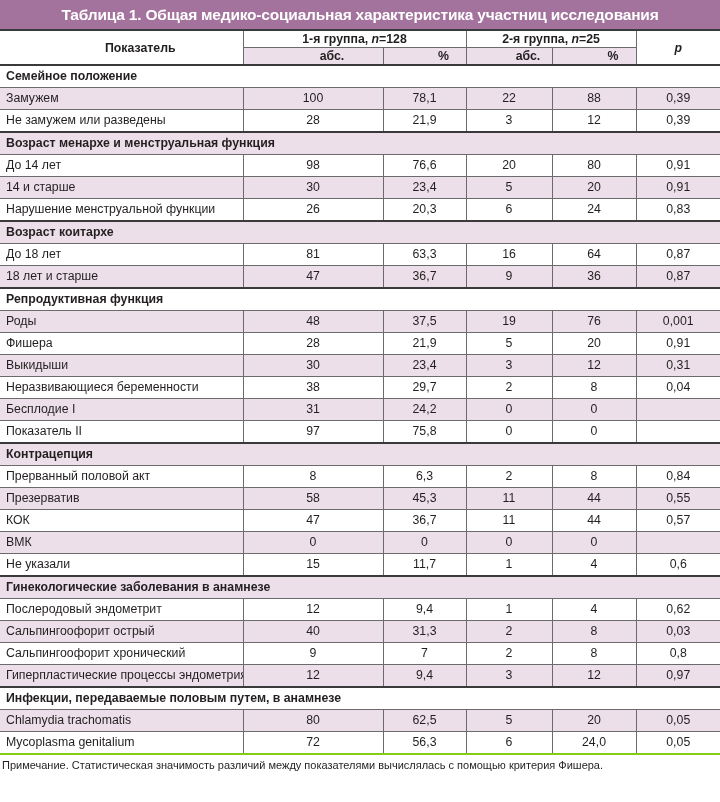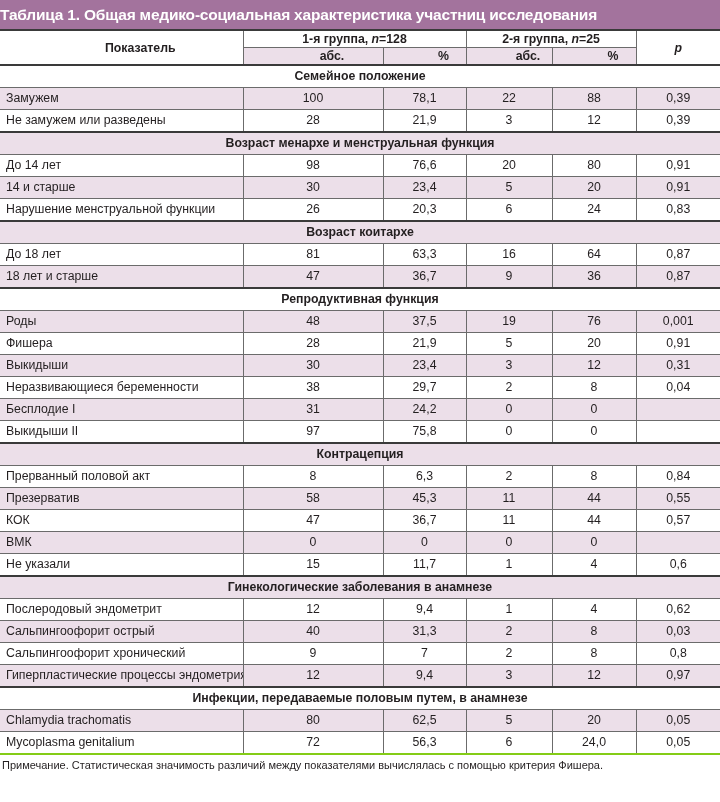--- a/index.html
+++ b/index.html
@@ -1,35 +1,35 @@
 <!DOCTYPE html>
 <html><head>
 <meta charset="utf-8">
 <style>
   html, body { margin: 0; padding: 0; background: #ffffff; }
   body { width: 720px; height: 802px; overflow: hidden; font-family: "Liberation Sans", sans-serif; color: #231f20; }
   .title {
     height: 29px; background: #a3739d; color: #ffffff; font-weight: bold;
-    font-size: 15.5px; line-height: 29px; letter-spacing: -0.2px;
+    font-size: 15.5px; line-height: 29px; text-align: center; letter-spacing: -0.2px;
     border-bottom: 2px solid #3a3a3a; box-sizing: content-box;
   }
   table { border-collapse: collapse; width: 720px; table-layout: fixed; }
   td, th { font-size: 12.3px; padding: 0 6px; height: 21px; line-height: 21px; white-space: nowrap; overflow: hidden; }
   th { font-weight: bold; }
   .hdr th { background: #ffffff; height: 16px; line-height: 16px; }
   .hdr .sub th { background: #ecdfe9; }
   .hdr th.lbl { text-align: center; padding-left: 44px; }
   .hdr tr.top th { border-bottom: 1px solid #6b6b6b; }
   .hdr th.grp, .hdr th.p { border-left: 1.5px solid #6b6b6b; }
   .hdr .sub th { border-left: 1.5px solid #6b6b6b; padding-left: 44px; }
   .hdr tr.sub th { border-bottom: 2px solid #3a3a3a; }
   .hdr th.p { border-bottom: 2px solid #3a3a3a !important; }
   tbody tr td { border-top: 1.5px solid #6b6b6b; }
   tbody tr td + td { border-left: 1.5px solid #6b6b6b; text-align: center; }
-  tbody tr.section td { text-align: center; font-weight: bold; border-top: 2px solid #3a3a3a; }
+  tbody tr.section td { font-weight: bold; border-top: 2px solid #3a3a3a; }
   tbody tr.first td { border-top: none; }
   tbody tr.pink td { background: #ecdfe9; }
   tbody tr.last td { border-bottom: 2px solid #84cc16; }
   .italic { }
   .note { font-size: 11px; padding: 3px 2px; line-height: 15px; }
   col.c0 { width: 243px; } col.c1 { width: 140px; } col.c2 { width: 83px; }
   col.c3 { width: 86px; } col.c4 { width: 84px; } col.c5 { width: 84px; }
 </style>
 </head>
 <body>
@@ -162,21 +162,21 @@
       </tr>
       <tr class="pink">
         <td>Бесплодие I</td>
         <td>31</td>
         <td>24,2</td>
         <td>0</td>
         <td>0</td>
         <td></td>
       </tr>
       <tr class="">
-        <td>Выкидыши II</td>
+        <td>Показатель II</td>
         <td>97</td>
         <td>75,8</td>
         <td>0</td>
         <td>0</td>
         <td></td>
       </tr>
       <tr class="pink section">
         <td colspan="6">Контрацепция</td>
       </tr>
       <tr class="">

